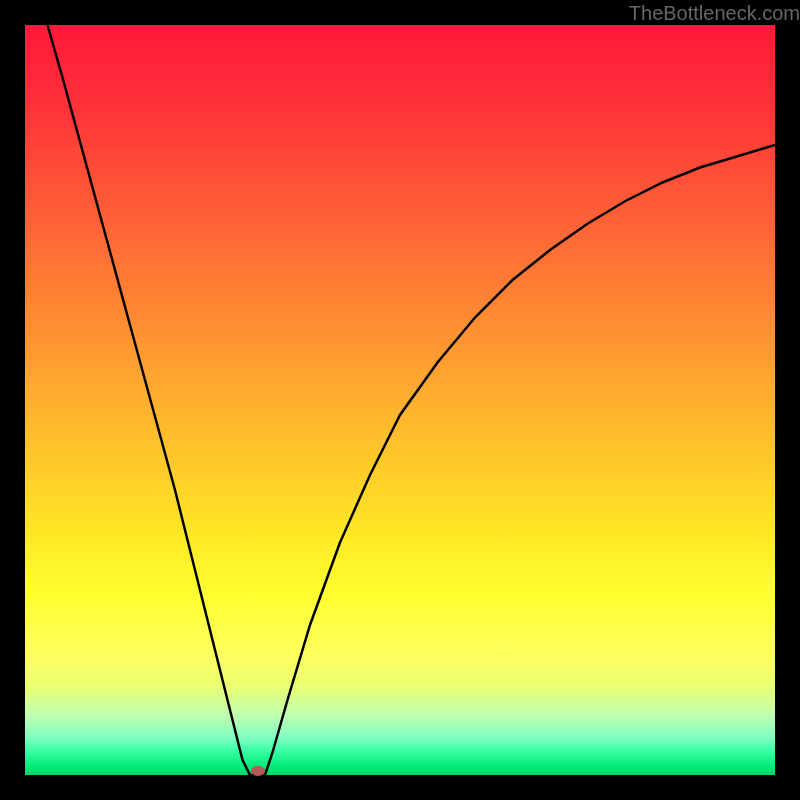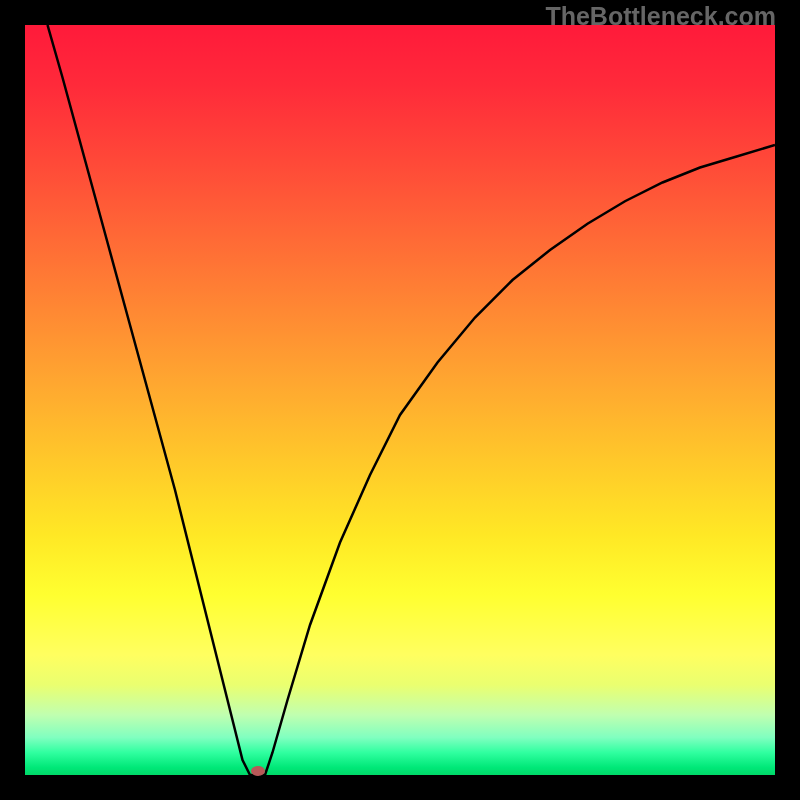--- a/index.html
+++ b/index.html
@@ -10,25 +10,24 @@
     body {
       width: 800px;
       height: 800px;
       background: #000;
       position: relative;
       font-family: Arial, sans-serif;
     }
     .watermark {
       position: absolute;
       top: 2px;
-      right: 24px;
+      right: 0;
       color: #666;
-      font-size: 25px;
+      font-size: 20px;
       z-index: 10;
-      font-weight: bold;
     }
     .chart-container {
       position: absolute;
       top: 25px;
       left: 25px;
       width: 750px;
       height: 750px;
       background: linear-gradient(to bottom, 
         #ff1a3a 0%,
         #ff2a3a 8%,

